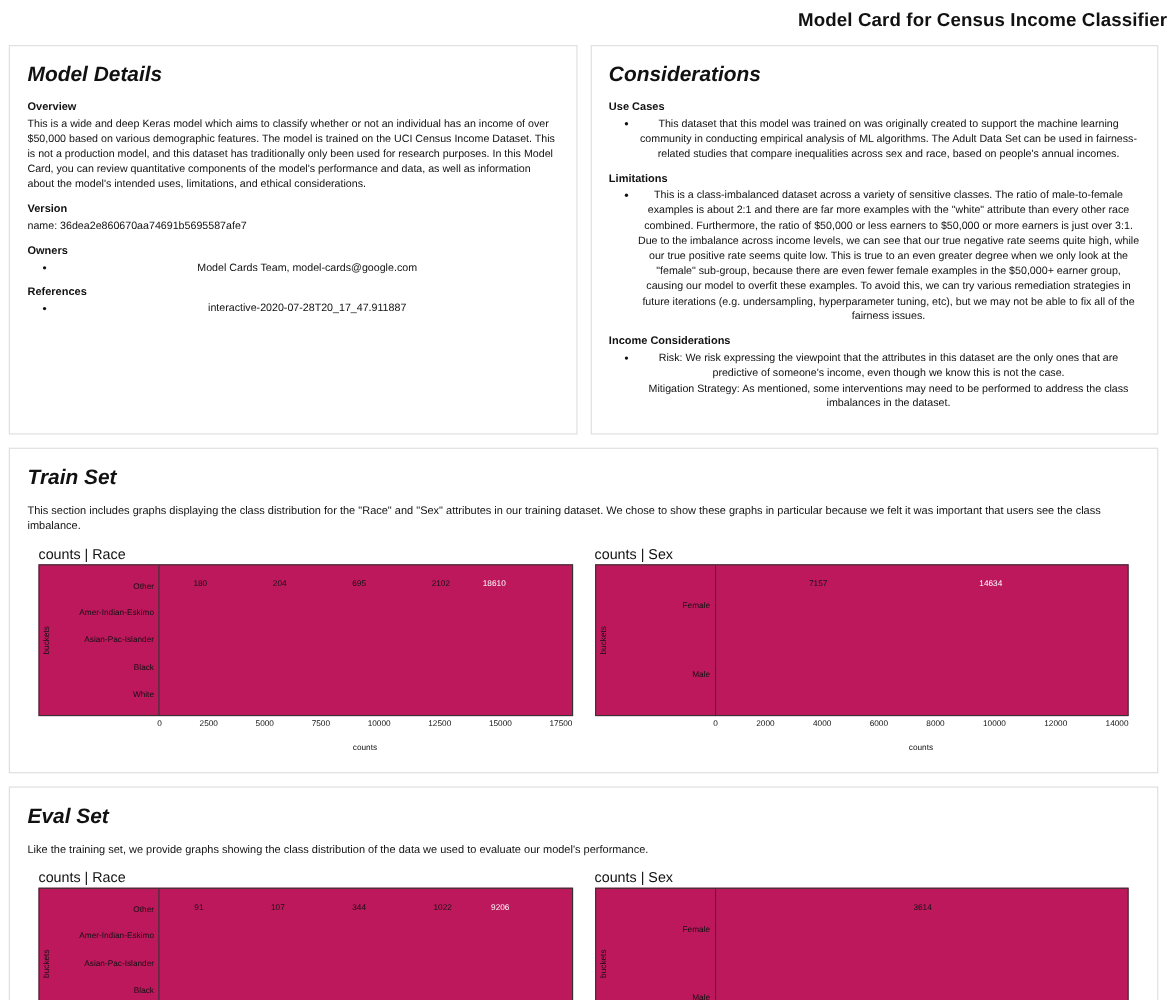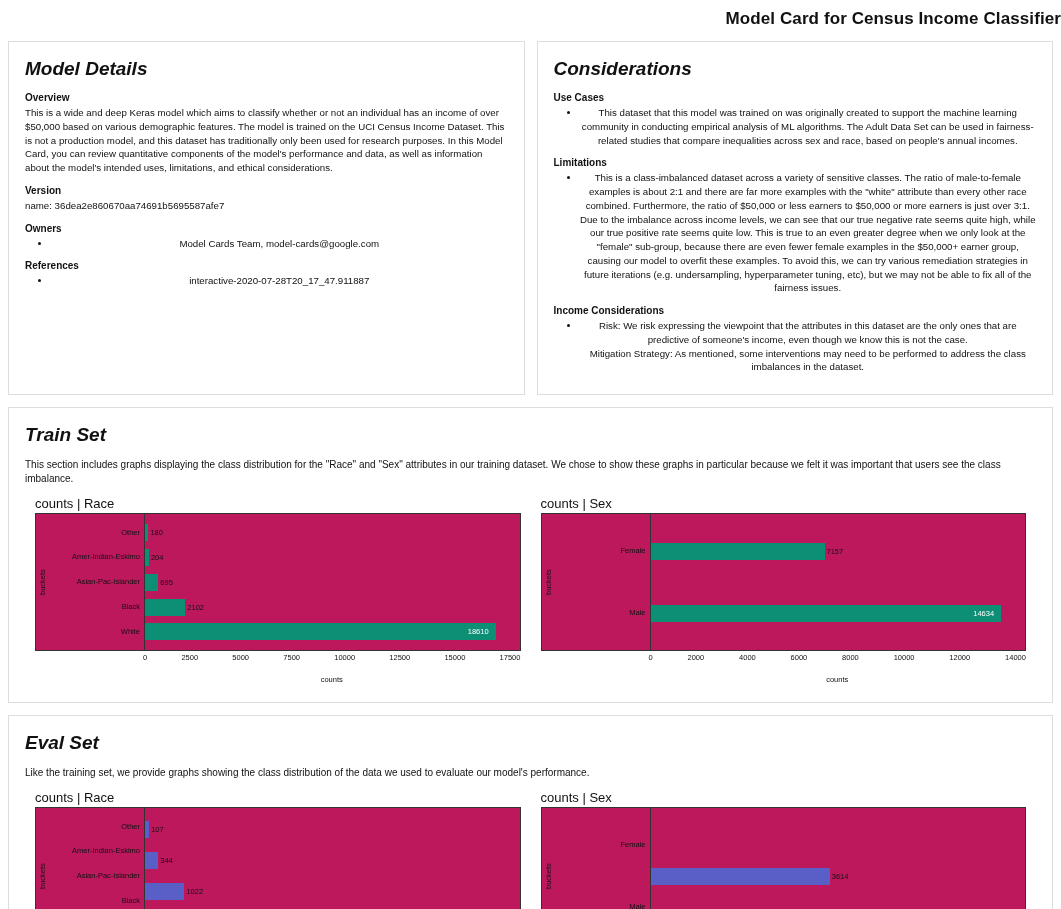--- a/index.html
+++ b/index.html
@@ -111,21 +111,21 @@
     font-size: 7.5px;
     text-align: right;
     padding-right: 4px;
     height: 20px;
     line-height: 20px;
     white-space: nowrap;
   }
   .bars {
     flex: 1;
     display: flex;
-    flex-direction: column;
+    flex-direction: row;
     justify-content: space-around;
     padding: 6px 0;
     position: relative;
     border-left: 1px solid #333;
   }
   .bar-row {
     height: 20px;
     display: flex;
     align-items: center;
   }
@@ -316,20 +316,24 @@
               <div class="ylabel">buckets</div>
               <div class="ycats">
                 <div class="ycat">Other</div>
                 <div class="ycat">Amer-Indian-Eskimo</div>
                 <div class="ycat">Asian-Pac-Islander</div>
                 <div class="ycat">Black</div>
                 <div class="ycat">White</div>
               </div>
               <div class="bars">
                 <div class="bar-row">
+                  <div class="bar" style="width: 0.938144%; background: rgb(90, 95, 199);"></div>
+                  <div class="bar-label">91</div>
+                </div>
+                <div class="bar-row">
                   <div class="bar" style="width: 1.10309%; background: rgb(90, 95, 199);"></div>
                   <div class="bar-label">107</div>
                 </div>
                 <div class="bar-row">
                   <div class="bar" style="width: 3.54639%; background: rgb(90, 95, 199);"></div>
                   <div class="bar-label">344</div>
                 </div>
                 <div class="bar-row">
                   <div class="bar" style="width: 10.5361%; background: rgb(90, 95, 199);"></div>
                   <div class="bar-label">1022</div>

